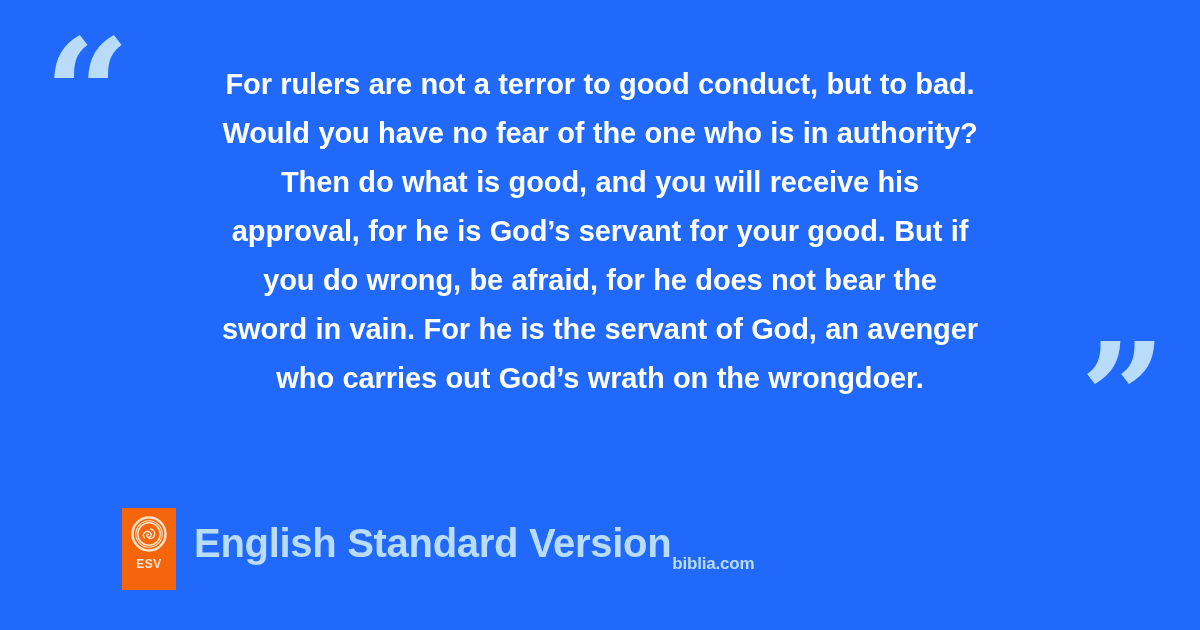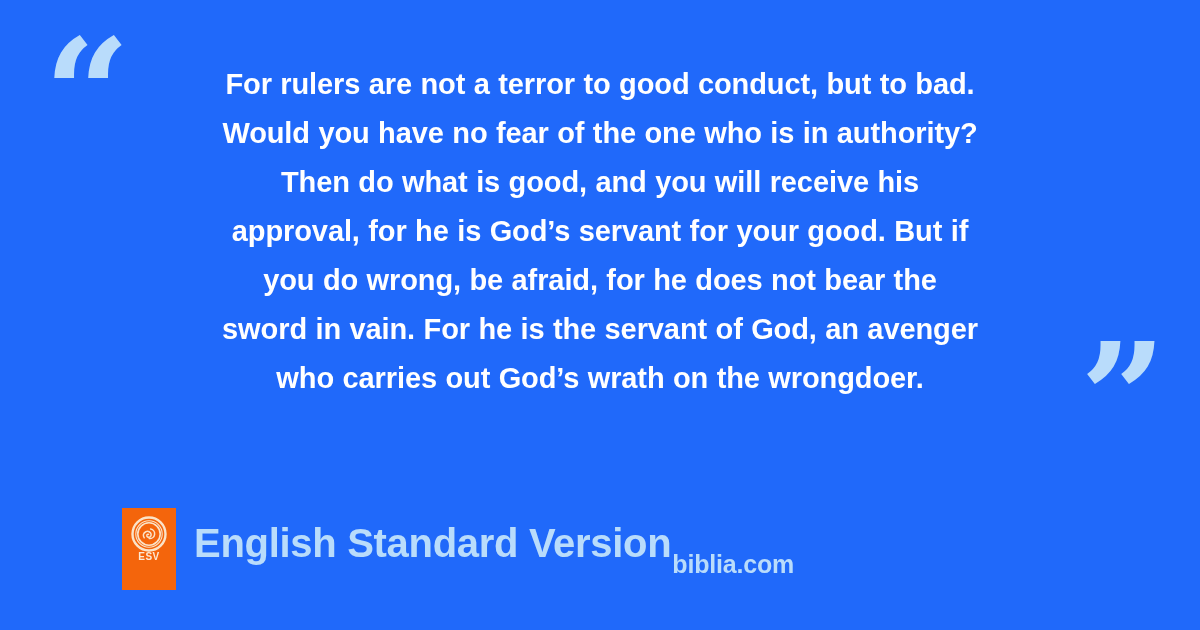--- a/index.html
+++ b/index.html
@@ -84,24 +84,25 @@
     padding-top: 8px;
     box-sizing: border-box;
     flex: 0 0 auto;
   }
   #esv-seal {
     width: 36px;
     height: 36px;
     display: block;
   }
   #esv-abbr {
+    margin-top: 6px;
     color: #fde8d4;
     font-family: "Liberation Sans", sans-serif;
     font-weight: 700;
-    font-size: 10px;
+    font-size: 12px;
     letter-spacing: 0.5px;
     line-height: 1;
   }
 
   #footer-text {
     display: flex;
     flex-direction: row;
     justify-content: center;
     gap: 1px;
   }
@@ -110,21 +111,21 @@
     font-family: "Liberation Sans", sans-serif;
     font-weight: 700;
     font-size: 40px;
     line-height: 44px;
     letter-spacing: -0.3px;
   }
   #site-url {
     color: #b9dcfb;
     font-family: "Liberation Sans", sans-serif;
     font-weight: 700;
-    font-size: 25px;
+    font-size: 17px;
     line-height: 28px;
     letter-spacing: -0.2px;
     margin-top: 29px;
   }
 </style>
 </head>
 <body>
 
 <div id="card">
 

